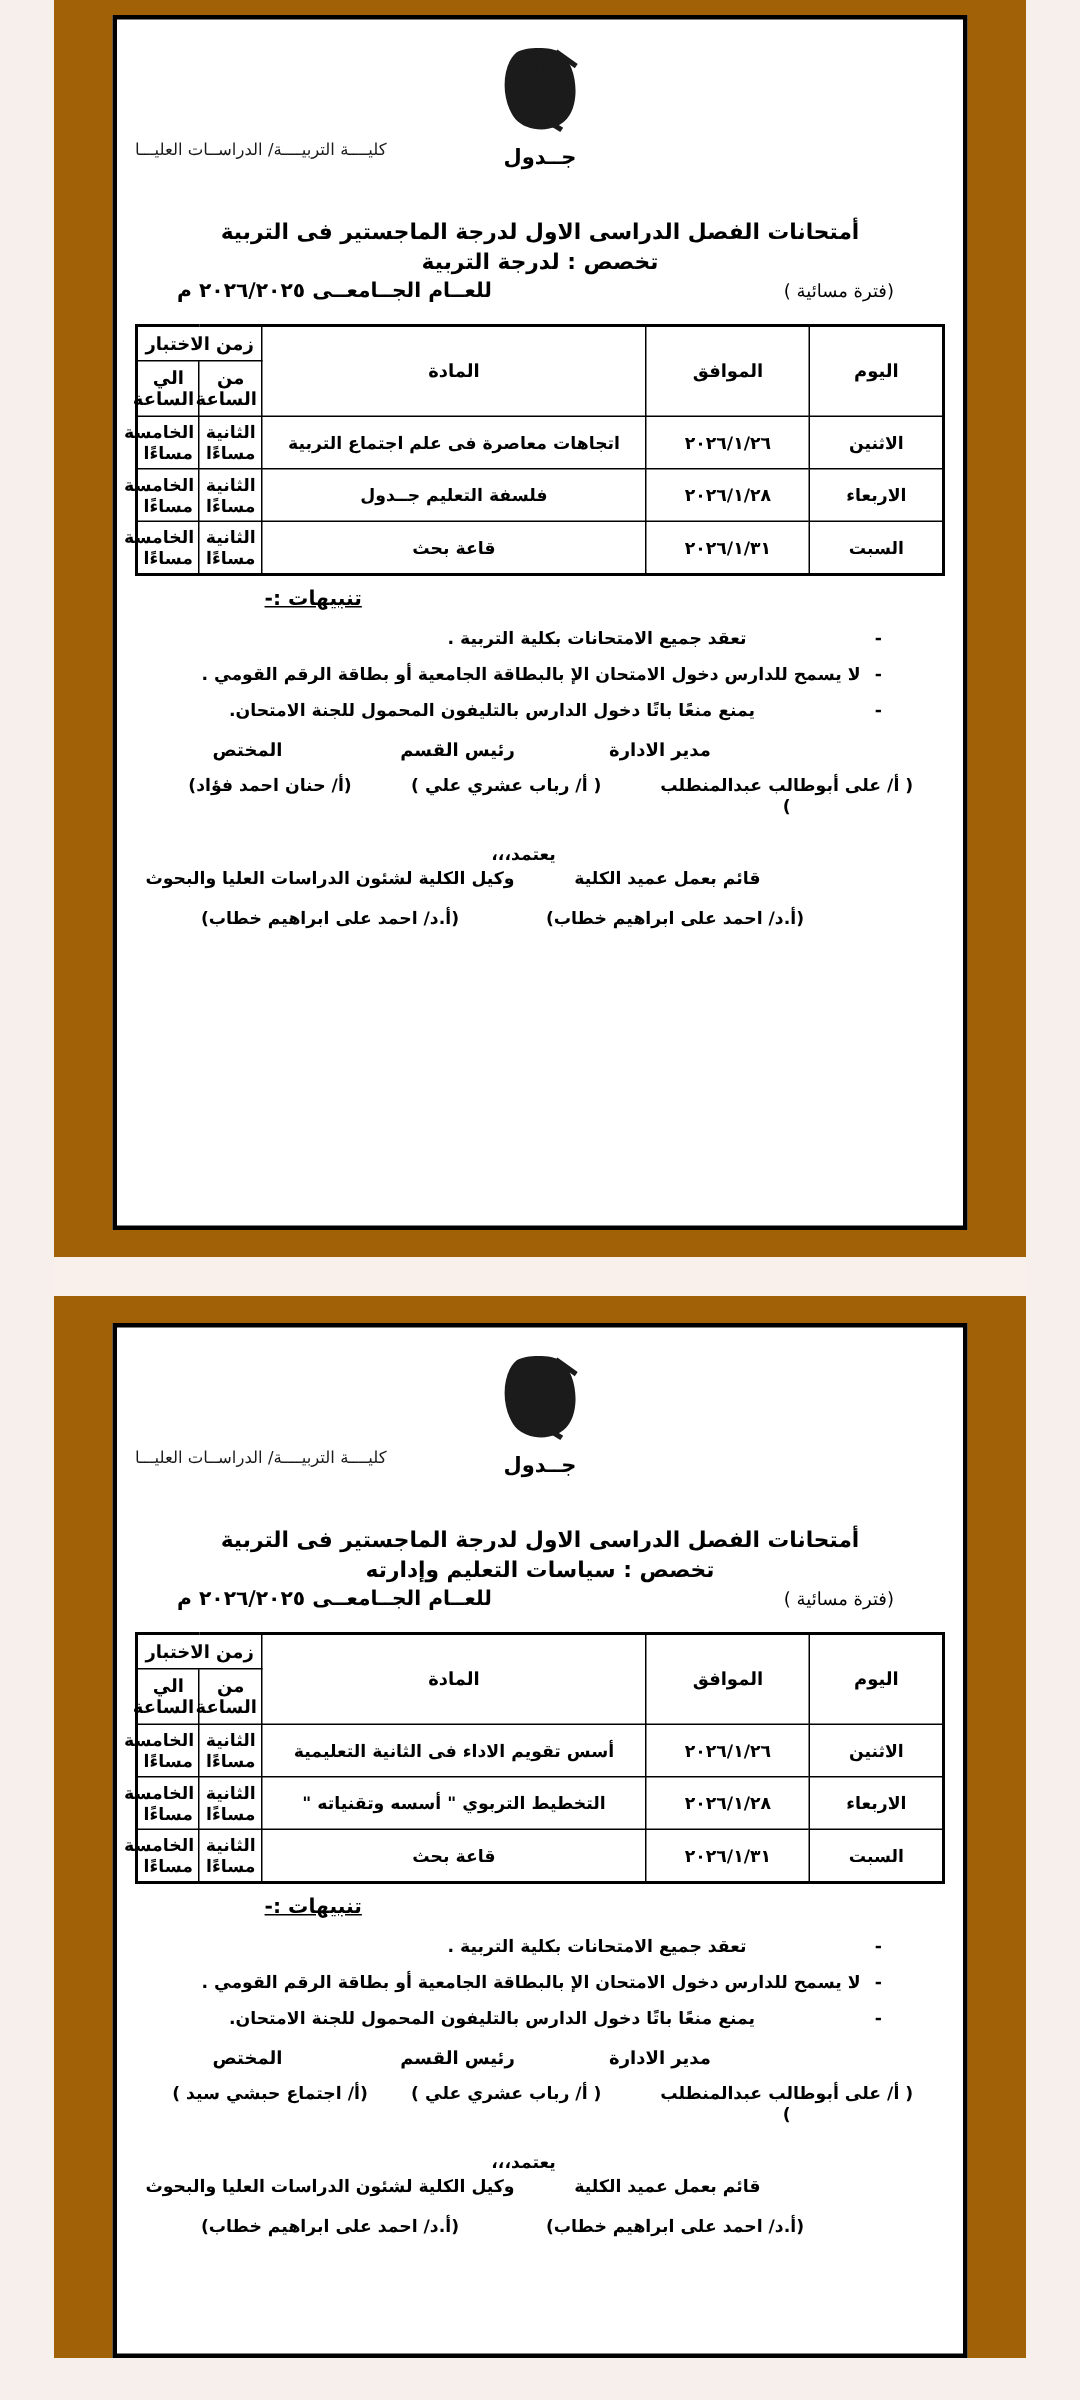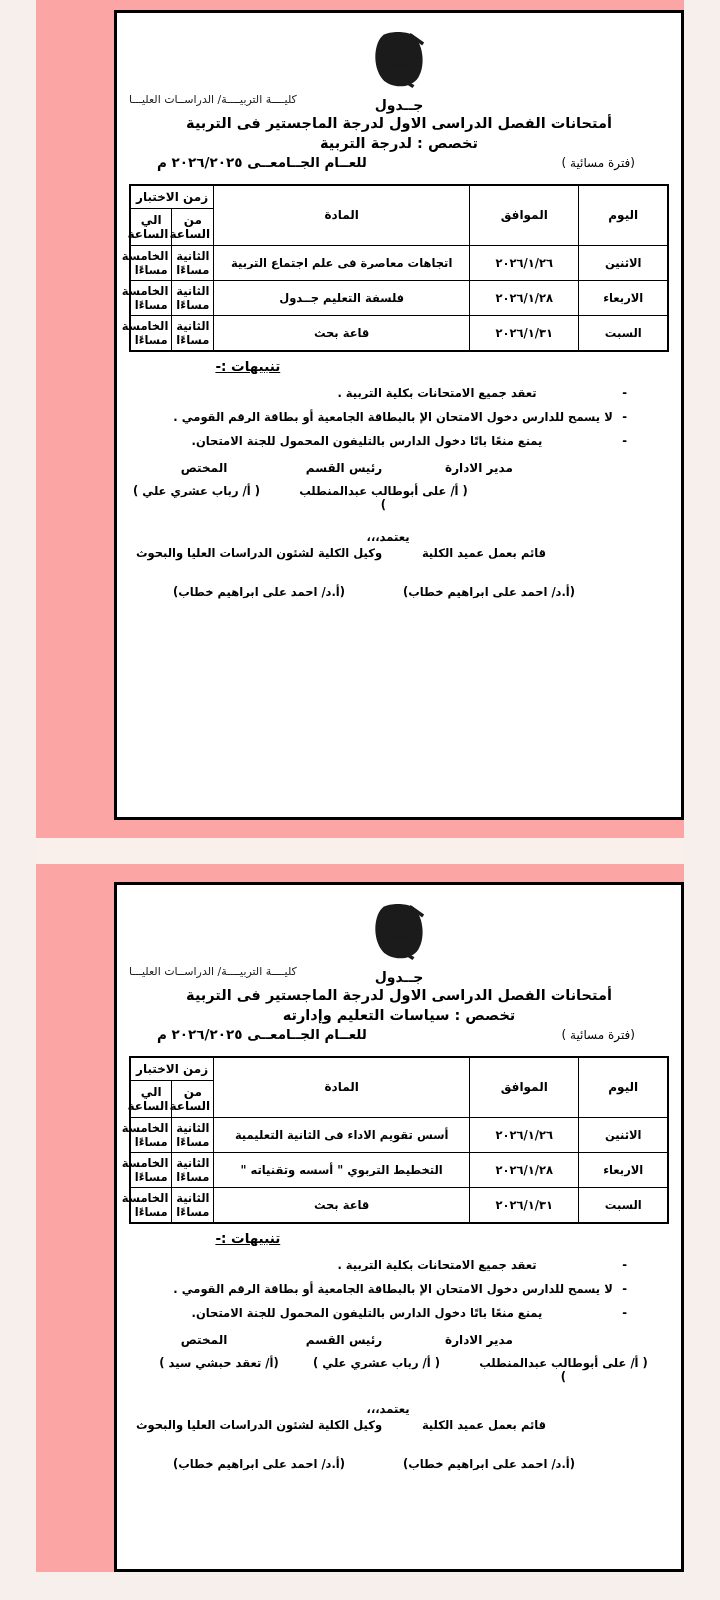--- a/index.html
+++ b/index.html
@@ -17,22 +17,23 @@
     width: 720px;
     min-height: 1600px;
     background: #f7efeb;
     display: flex;
     flex-direction: column;
     align-items: center;
     overflow: hidden;
   }
   .page-slot {
     width: 648px;
-    background: #fca5a5;
-    display: flex;
+    background: #a16207;
+    display: flex;
+    justify-content: center;
     box-sizing: border-box;
   }
   .page-slot.first { padding: 10px 0 18px 0; }
   .page-slot.second { padding: 18px 0 0 0; }
   .gap {
     width: 648px;
     height: 26px;
     background: #f9f0ec;
   }
   .sheet {
@@ -75,20 +76,21 @@
     margin-top: -10px;
   }
   .t-jadwal {
     font-size: 14px;
     font-weight: bold;
     letter-spacing: 1px;
   }
   .t-main {
     font-size: 14.5px;
     font-weight: bold;
+    margin-top: 32px;
   }
   .t-spec {
     font-size: 14.5px;
     font-weight: bold;
   }
   .year-row {
     display: flex;
     flex-direction: row-reverse;
     justify-content: space-between;
     align-items: baseline;
@@ -230,21 +232,21 @@
     font-weight: bold;
     text-align: center;
   }
   .frole-1 { width: 260px; }
   .frole-2 { width: 190px; }
 
   .final-names {
     display: flex;
     flex-direction: row-reverse;
     justify-content: flex-start;
-    margin-top: 25px;
+    margin-top: 13px;
     padding-right: 36px;
   }
   .final-names .fnm {
     font-size: 11.5px;
     font-weight: bold;
     text-align: center;
   }
   .fnm-1 { width: 260px; }
   .fnm-2 { width: 200px; }
 </style>
@@ -344,20 +346,21 @@
           <span class="txt">يمنع منعًا باتًا دخول الدارس بالتليفون المحمول  للجنة الامتحان.</span>
         </li>
       </ul>
 
       <div class="sig-roles">
         <div class="role role-1">المختص</div>
         <div class="role role-2">رئيس القسم</div>
         <div class="role role-3">مدير الادارة</div>
       </div>
       <div class="sig-names">
+        <div class="nm nm-1">(أ/ حنان احمد فؤاد)</div>
         <div class="nm nm-2">( أ/ رباب عشري علي )</div>
         <div class="nm nm-3">( أ/ على أبوطالب عبدالمنطلب )</div>
       </div>
 
       <div class="approve">يعتمد،،،</div>
 
       <div class="final-roles">
         <div class="frole frole-1">وكيل الكلية لشئون الدراسات العليا والبحوث</div>
         <div class="frole frole-2">قائم بعمل عميد الكلية</div>
       </div>
@@ -462,21 +465,21 @@
           <span class="txt">يمنع منعًا باتًا دخول الدارس بالتليفون المحمول  للجنة الامتحان.</span>
         </li>
       </ul>
 
       <div class="sig-roles">
         <div class="role role-1">المختص</div>
         <div class="role role-2">رئيس القسم</div>
         <div class="role role-3">مدير الادارة</div>
       </div>
       <div class="sig-names">
-        <div class="nm nm-1">(أ/ تعقد حبشي سيد )</div>
+        <div class="nm nm-1">(أ/ اجتماع حبشي سيد )</div>
         <div class="nm nm-2">( أ/ رباب عشري علي )</div>
         <div class="nm nm-3">( أ/ على أبوطالب عبدالمنطلب )</div>
       </div>
 
       <div class="approve">يعتمد،،،</div>
 
       <div class="final-roles">
         <div class="frole frole-1">وكيل الكلية لشئون الدراسات العليا والبحوث</div>
         <div class="frole frole-2">قائم بعمل عميد الكلية</div>
       </div>

